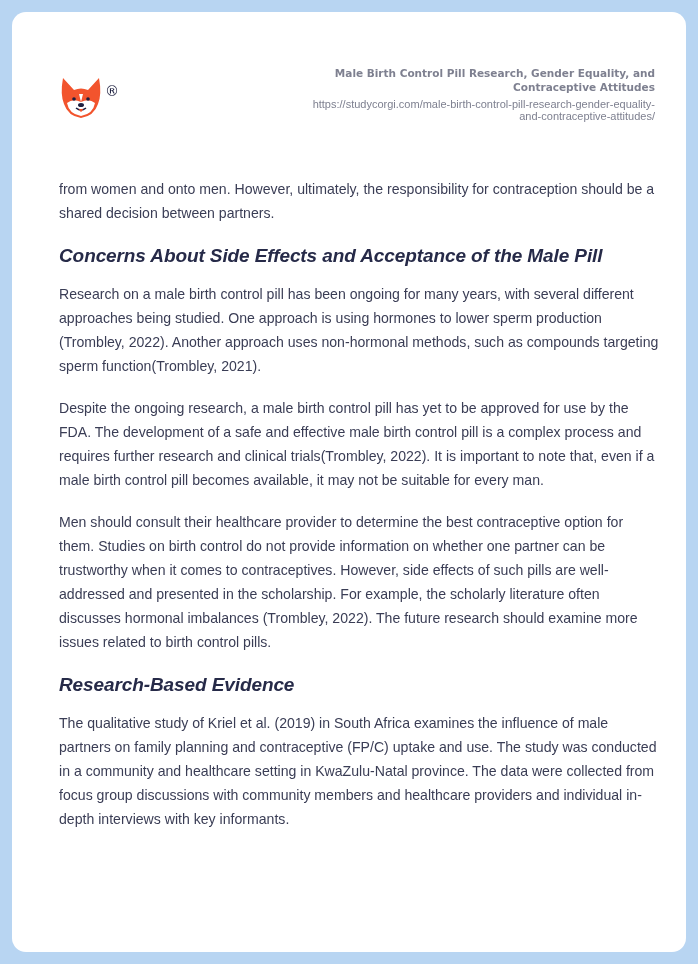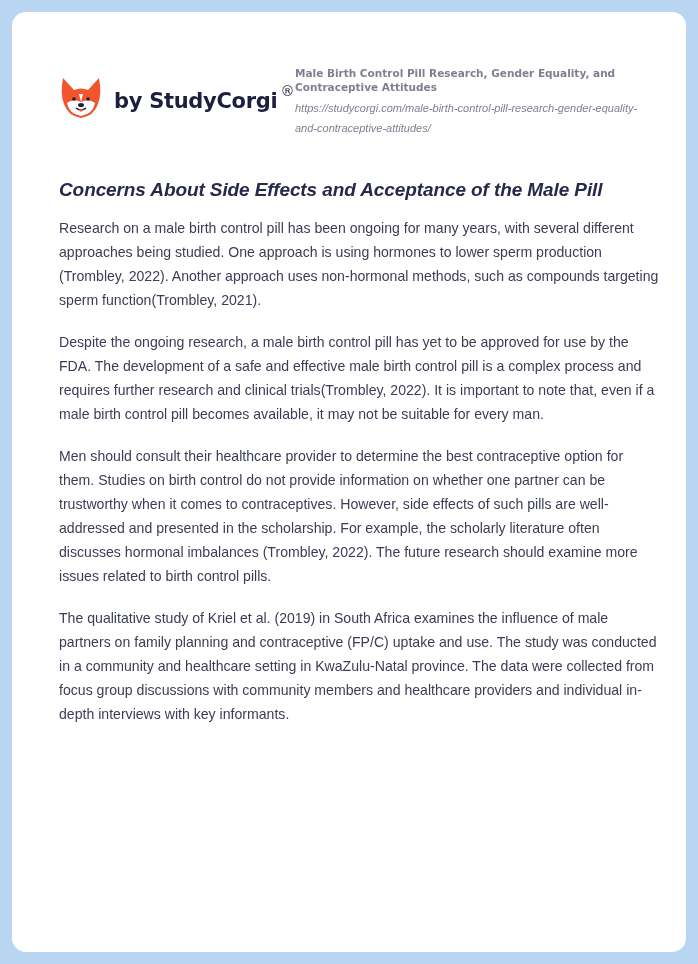--- a/index.html
+++ b/index.html
@@ -56,36 +56,35 @@
       font-size: 14px;
       color: #1d1f3f;
       margin-left: 3px;
       margin-top: -14px;
     }
     .meta {
       position: absolute;
       right: 31px;
       top: 54px;
       width: 360px;
-      text-align: left;
+      text-align: right;
     }
     .meta-title {
       font-family: "DejaVu Sans", sans-serif;
       font-weight: bold;
       font-size: 10.5px;
       line-height: 14px;
       color: #7e8090;
     }
     .meta-url {
       margin-top: 4px;
       font-family: "Liberation Sans", sans-serif;
       font-size: 11px;
-      line-height: 20px;
+      line-height: 12px;
       color: #7e8090;
-      font-style: italic;
     }
     .content {
       position: absolute;
       left: 47px;
       top: 165px;
       width: 600px;
       color: #3a3d55;
     }
     p {
       margin: 0 0 18px 0;
@@ -114,31 +113,32 @@
       <svg viewBox="0 0 42 44">
         <path d="M3 2 L14 14 Q21 11 28 14 L39 2 Q42 18 38 28 Q34 40 21 42 Q8 40 4 28 Q0 18 3 2 Z" fill="#f2542d"></path>
         <path d="M7 27 Q13 22 21 26 Q29 22 35 27 Q33 38 21 40 Q9 38 7 27 Z" fill="#ffffff"></path>
         <path d="M19 18 L21 26 L23 18 Z" fill="#ffffff"></path>
         <circle cx="14" cy="23" r="1.8" fill="#1d1f3f"></circle>
         <circle cx="28" cy="23" r="1.8" fill="#1d1f3f"></circle>
         <ellipse cx="21" cy="29" rx="3" ry="2" fill="#1d1f3f"></ellipse>
         <path d="M16 32 Q21 36 26 32" stroke="#1d1f3f" stroke-width="1.4" fill="none"></path>
         <path d="M19 33 Q21 39 23 33 Z" fill="#f2542d"></path>
       </svg>
-      <span class="logo-text">by StudyCorgi</span>
       <span class="logo-reg">®</span>
     </div>
     <div class="meta">
       <div class="meta-title">Male Birth Control Pill Research, Gender Equality, and Contraceptive Attitudes</div>
       <div class="meta-url">https://studycorgi.com/male-birth-control-pill-research-gender-equality-and-contraceptive-attitudes/</div>
     </div>
   </div>
 
   <div class="content">
+    <p>from women and onto men. However, ultimately, the responsibility for contraception should be a shared decision between partners.</p>
 
     <h2>Concerns About Side Effects and Acceptance of the Male Pill</h2>
     <p>Research on a male birth control pill has been ongoing for many years, with several different approaches being studied. One approach is using hormones to lower sperm production (Trombley, 2022). Another approach uses non-hormonal methods, such as compounds targeting sperm function(Trombley, 2021).</p>
     <p>Despite the ongoing research, a male birth control pill has yet to be approved for use by the FDA. The development of a safe and effective male birth control pill is a complex process and requires further research and clinical trials(Trombley, 2022). It is important to note that, even if a male birth control pill becomes available, it may not be suitable for every man.</p>
     <p>Men should consult their healthcare provider to determine the best contraceptive option for them. Studies on birth control do not provide information on whether one partner can be trustworthy when it comes to contraceptives. However, side effects of such pills are well-addressed and presented in the scholarship. For example, the scholarly literature often discusses hormonal imbalances (Trombley, 2022). The future research should examine more issues related to birth control pills.</p>
 
+    <h2>Research-Based Evidence</h2>
     <p>The qualitative study of Kriel et al. (2019) in South Africa examines the influence of male partners on family planning and contraceptive (FP/C) uptake and use. The study was conducted in a community and healthcare setting in KwaZulu-Natal province. The data were collected from focus group discussions with community members and healthcare providers and individual in-depth interviews with key informants.</p>
   </div>
 </div>
 
 </body></html>

